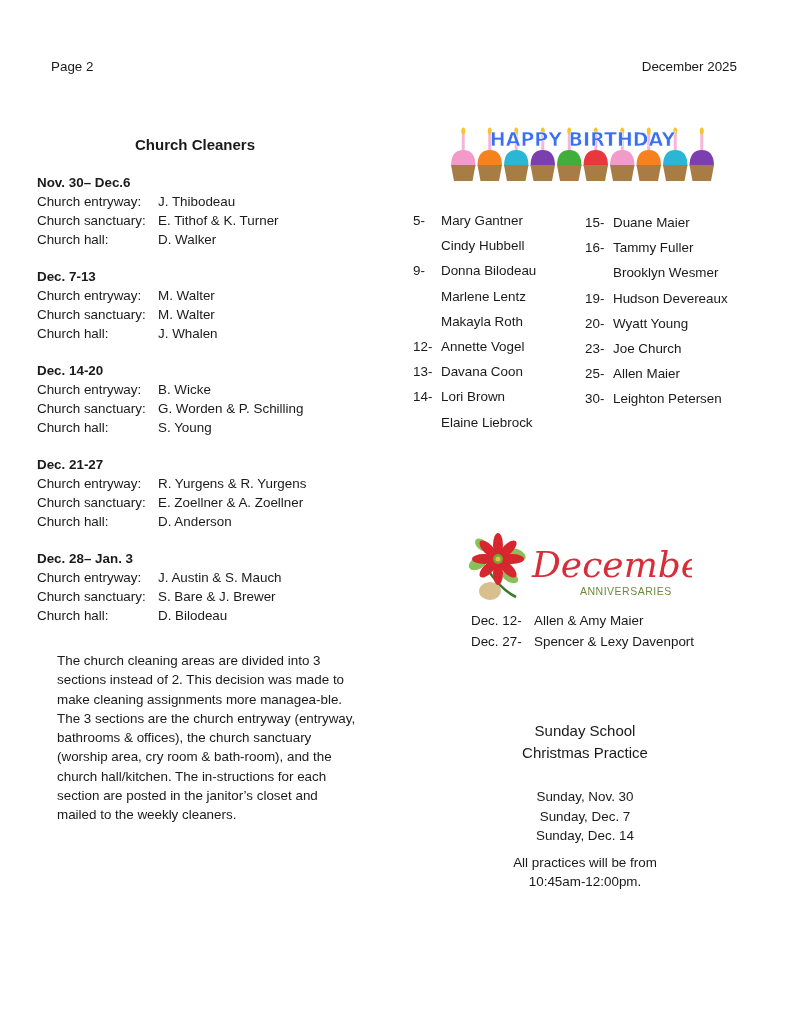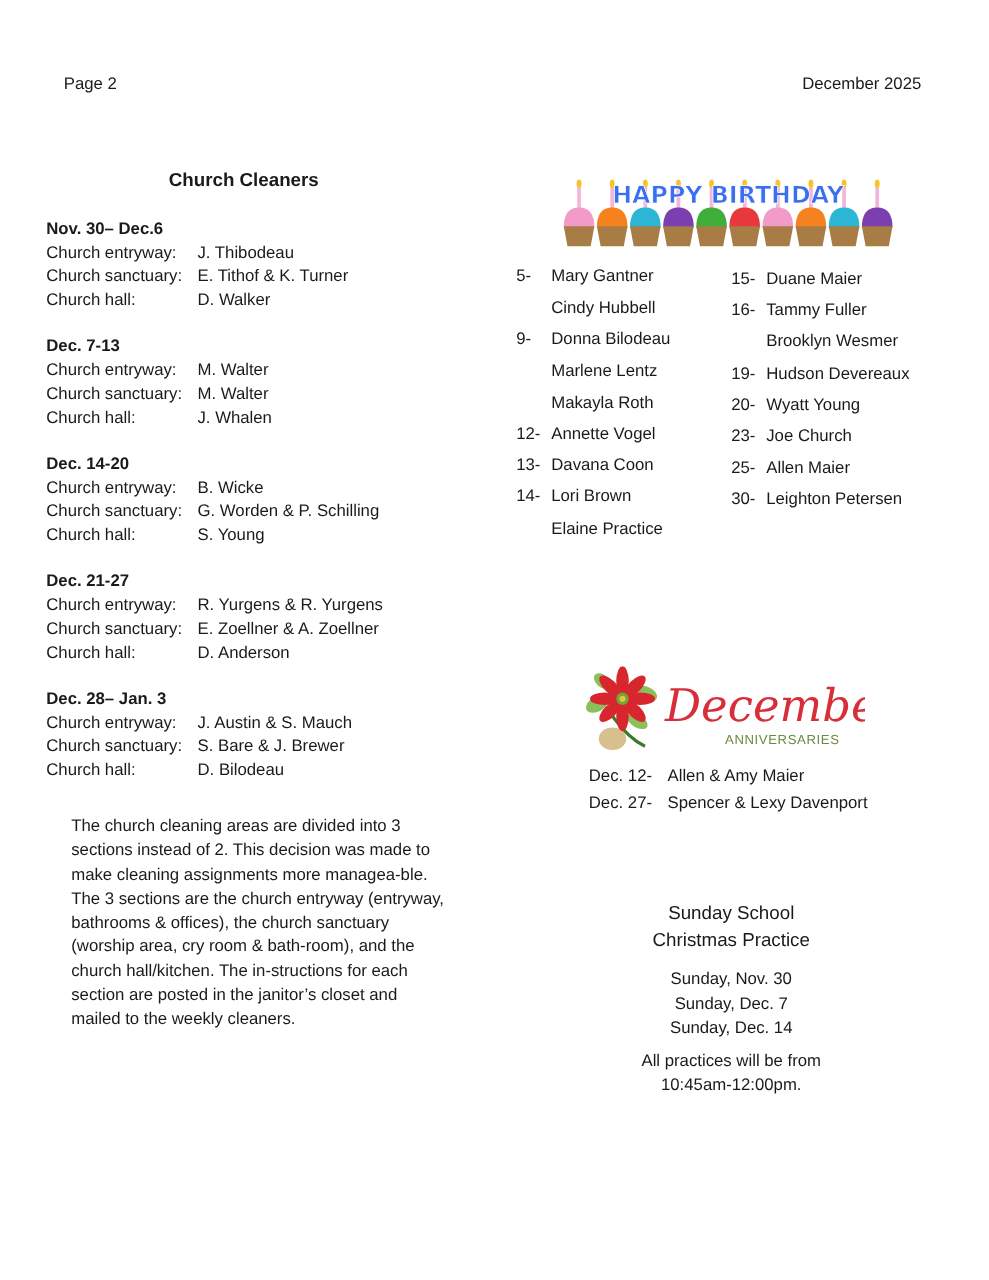--- a/index.html
+++ b/index.html
@@ -18,37 +18,37 @@
   #cleaners { left: 37px; top: 173px; width: 320px; }
   .week { margin-bottom: 18px; }
   .week-title { font-weight: bold; line-height: 19px; height: 19px; }
   .duty { display: flex; line-height: 19px; height: 19px; white-space: nowrap; }
   .duty .lbl { width: 121px; flex: none; }
   .duty .who { flex: none; }
 
   #cleaners-note { left: 57px; top: 651px; width: 300px; line-height: 19.3px; font-size: 13.4px; }
 
   
-  #bday-banner { left: 450px; top: 140px; width: 265px; height: 58px; }
+  #bday-banner { left: 450px; top: 124px; width: 265px; height: 58px; }
   #bday-col1 { left: 413px; top: 208px; width: 170px; }
   #bday-col2 { left: 585px; top: 210px; width: 180px; }
   .brow { display: flex; line-height: 25.2px; height: 25.2px; white-space: nowrap; }
   .brow .day { width: 28px; flex: none; }
   .brow .nm { flex: none; }
 
   
   #anniv-art { left: 468px; top: 533px; width: 224px; height: 70px; }
   #anniv-list { left: 471px; top: 610px; width: 260px; }
   .arow { display: flex; line-height: 21px; height: 21px; white-space: nowrap; }
   .arow .ad { width: 63px; flex: none; }
 
   
   #ss { left: 490px; top: 720px; width: 190px; text-align: center; }
   #ss .t { font-weight: normal; font-size: 15px; line-height: 22px; }
-  #ss .dates { margin-top: 9px; line-height: 19.5px; }
+  #ss .dates { margin-top: 23px; line-height: 19.5px; }
   #ss .note { margin-top: 7px; line-height: 19.5px; }
 </style>
 </head>
 <body>
 
 <div class="abs hdr" id="page-num">Page 2</div>
 <div class="abs hdr" id="issue-date">December 2025</div>
 
 <div class="abs" id="cleaners-title">Church Cleaners</div>
 <div class="abs" id="cleaners">
@@ -223,21 +223,21 @@
     <div class="brow">
       <span class="day">13-</span>
       <span class="nm">Davana Coon</span>
     </div>
     <div class="brow">
       <span class="day">14-</span>
       <span class="nm">Lori Brown</span>
     </div>
     <div class="brow">
       <span class="day"></span>
-      <span class="nm">Elaine Practice</span>
+      <span class="nm">Elaine Liebrock</span>
     </div>
   </div>
 <div class="abs" id="bday-col2">
     <div class="brow">
       <span class="day">15-</span>
       <span class="nm">Duane Maier</span>
     </div>
     <div class="brow">
       <span class="day">16-</span>
       <span class="nm">Tammy Fuller</span>

